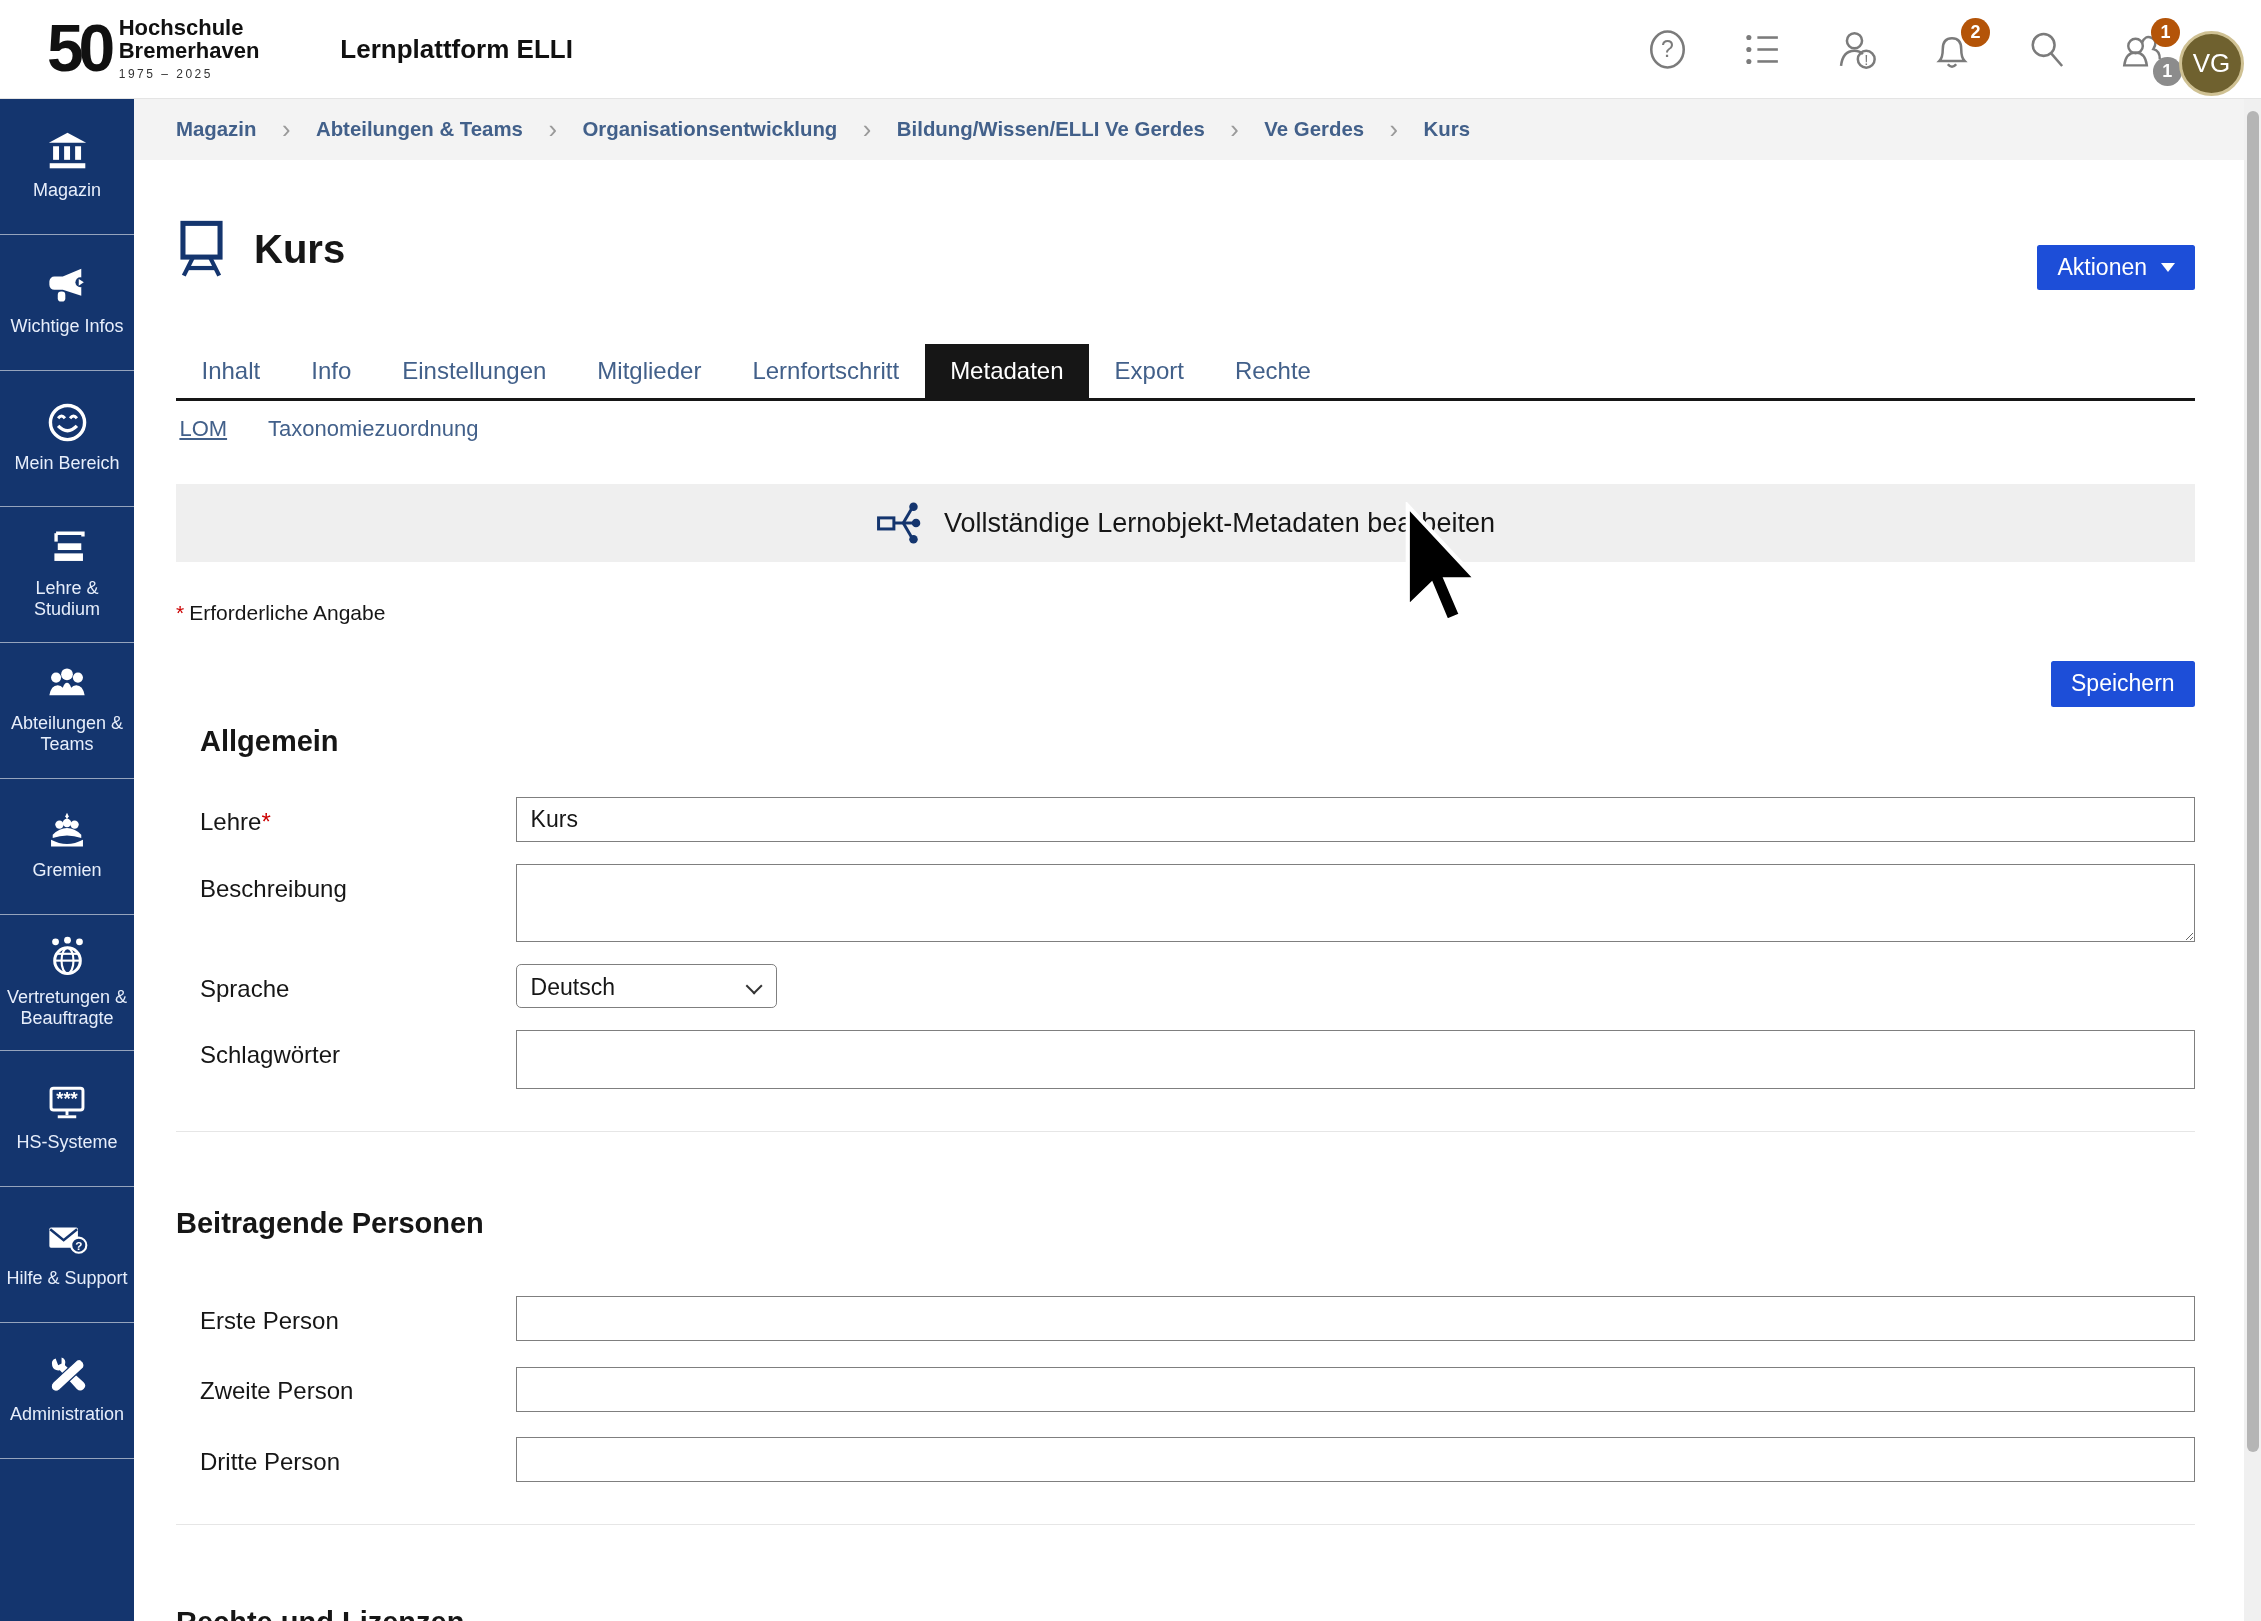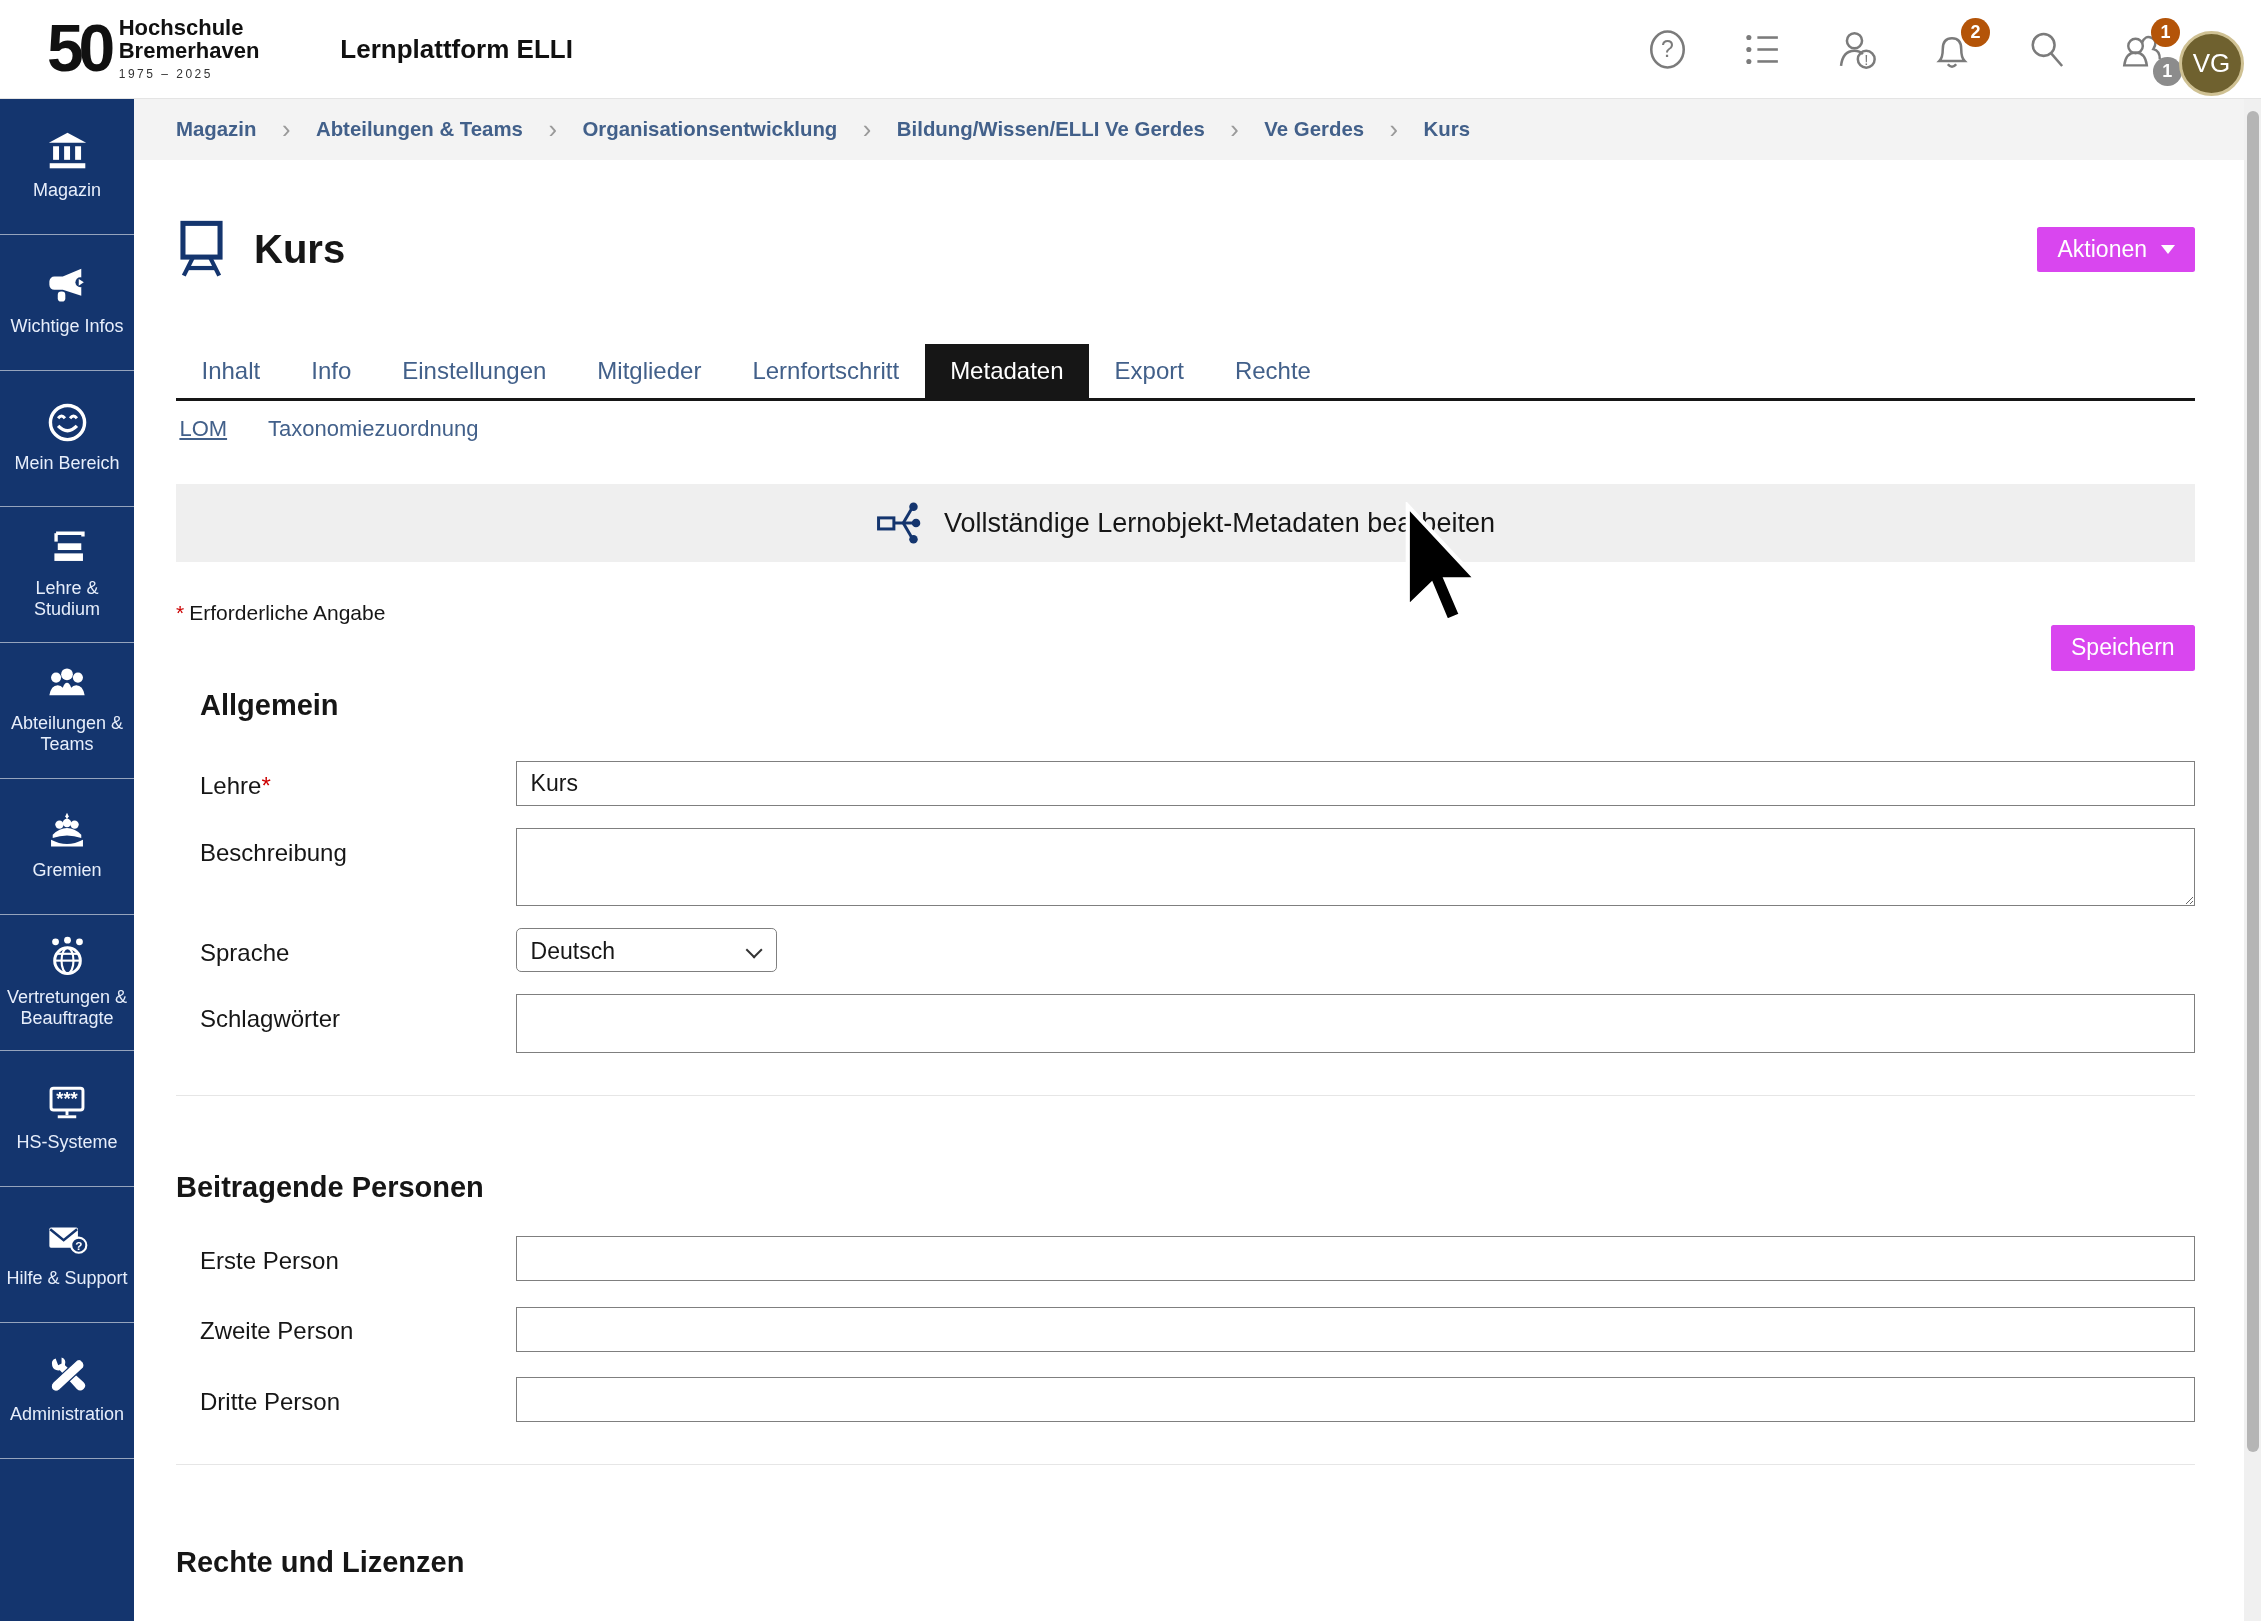--- a/index.html
+++ b/index.html
@@ -49,23 +49,24 @@
     font-size:20.4px; color:#42608a; font-weight:bold;
   }
   .crumb { cursor:pointer; }
   .crumb-sep { margin:0 25.5px; color:#9a9a9a; font-size:25.5px; font-weight:normal; }
   .content { padding:0 49px 0 42px; }
   .title-row { margin-top:34px; display:flex; align-items:center; }
   .obj-icon { width:51px; height:59px; }
   .obj-icon svg { stroke:#14356e; fill:none; }
   .page-title { font-size:40px; font-weight:bold; margin-left:27px; }
   .btn-dark {
-    background:#d946ef; color:#fff; font-size:23px; border:none; border-radius:2.5px;
+    background:#1d4ed8; color:#fff; font-size:23px; border:none; border-radius:2.5px;
     padding:9.3px 20.4px; cursor:pointer; display:flex; align-items:center; gap:13.6px;
     font-family:"Liberation Sans", sans-serif;
+    margin-top:36px;
   }
   .caret { width:0; height:0; border-left:7.6px solid transparent; border-right:7.6px solid transparent; border-top:9.3px solid #fff; }
   .actions { margin-left:auto; }
   .tabs { margin-top:39px; display:flex; border-bottom:3.4px solid #161616; font-size:24px; color:#42608a; }
   .tab { padding:12.7px 25.5px; cursor:pointer; }
   .tab.active { background:#161616; color:#fff; }
   .subtabs { margin-top:15.3px; display:flex; gap:41px; font-size:22px; color:#42608a; padding-left:3.4px; }
   .subtab { cursor:pointer; }
   .subtab.active { text-decoration:underline; }
   .banner {
@@ -90,21 +91,21 @@
   .tin.h70 { height:59px; }
   textarea.tin { height:78px; resize:both; }
   .selwrap { position:relative; width:261px; }
   select.tin { height:44px; border-radius:5.1px; appearance:none; -webkit-appearance:none; padding-right:42px; }
   .selwrap::after {
     content:""; position:absolute; right:17px; top:15.3px; width:10.2px; height:10.2px;
     border-right:2.5px solid #333; border-bottom:2.5px solid #333; transform:rotate(45deg); pointer-events:none;
   }
   .divider { border:none; border-top:1.7px solid #e6e6e6; margin:42px 0 0 0; }
   .h-beitragende { margin-top:75px; }
-  .row-erste { margin-top:32px; }
+  .row-erste { margin-top:56px; }
   .row-person { margin-top:25.5px; }
   .h-rechte { margin-top:81px; }
   
   .sbtrack { position:absolute; right:0; top:99px; width:17px; bottom:0; background:#f0f0f0; }
   .sbthumb { position:absolute; right:2.5px; top:12px; width:12px; height:1341px; border-radius:6.8px; background:#b5b5b5; cursor:pointer; }
   
   .cursor { position:absolute; left:1401px; top:502px; z-index:50; pointer-events:none; }
 </style>
 </head>
 <body>

